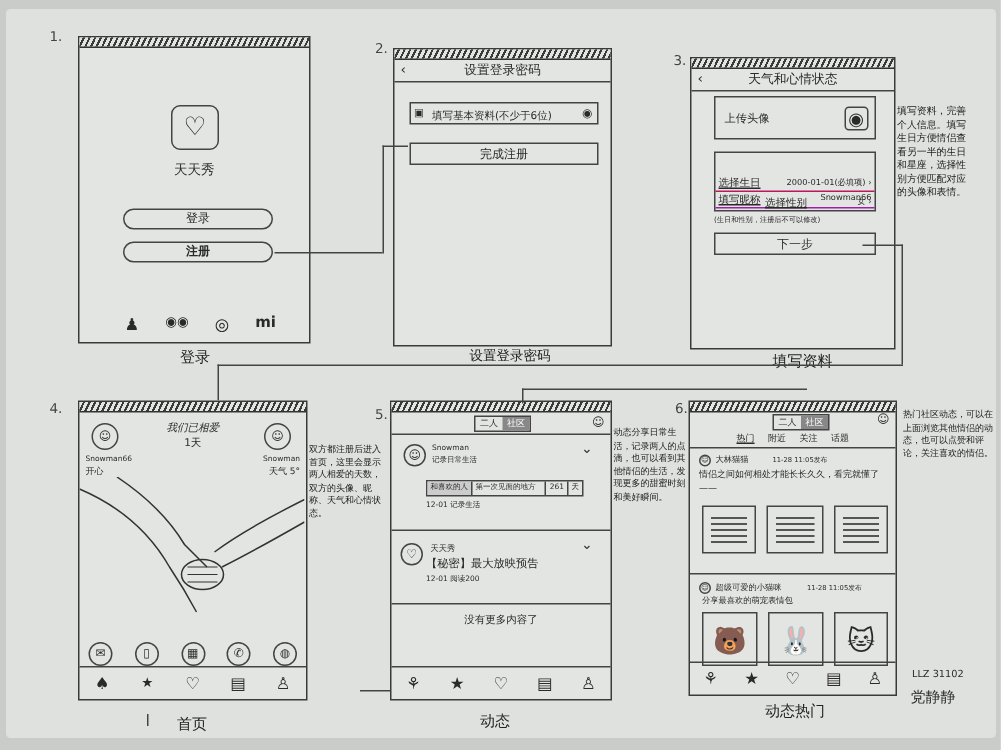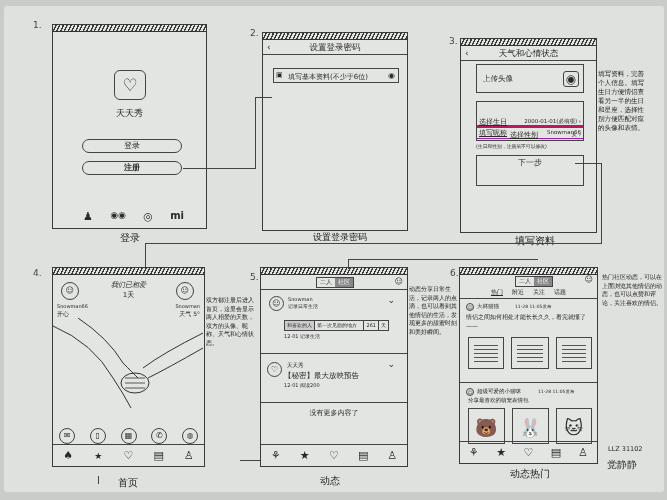--- a/index.html
+++ b/index.html
@@ -83,20 +83,23 @@
   <div class="status"></div>
   <div class="navbar">
     <span class="back">‹</span>
     <span>设置登录密码</span>
   </div>
   <div class="box" style="left:10px;top:35px;width:126px;height:15px;">
     <span class="t" style="left:2px;top:2px;font-size:7px;">▣</span>
     <span class="t" style="left:14px;top:3px;font-size:7px;">填写基本资料(不少于6位)</span>
     <span class="t" style="right:3px;top:2px;font-size:8px;">◉</span>
   </div>
+  <div class="box" style="left:10px;top:62px;width:126px;height:15px;text-align:center;font-size:8px;line-height:13px;">
+    <span>完成注册</span>
+  </div>
 </div>
 <div class="caption" style="left:300px;top:231px;width:80px;font-size:9px;">设置登录密码</div>
 <div class="line" style="left:255px;top:97px;width:1px;height:72px;"></div>
 <div class="line" style="left:255px;top:97px;width:17px;height:1px;"></div>
 
 <div class="num" style="left:449px;top:36px">3.</div>
 <div class="phone" style="left:460px;top:38px;width:137px;height:195px;">
   <div class="status"></div>
   <div class="navbar">
     <span class="back">‹</span>
@@ -104,31 +107,31 @@
   </div>
   <div class="box" style="left:15px;top:25px;width:108px;height:29px;">
     <span class="t" style="left:6px;top:9px;font-size:7.5px;">上传头像</span>
     <span class="t" style="right:4px;top:6px;font-size:12px;border:1px solid #444;border-radius:3px;padding:0 2px;line-height:14px;">◉</span>
   </div>
   <div class="box" style="left:15px;top:62px;width:108px;height:40px;">
     <div style="position:absolute;left:0;right:0;top:0;height:13px;border-bottom:1px solid #a21caf;margin-top:24px;">
       <span class="t" style="left:2px;top:2px;font-size:7px;text-decoration:underline;">填写昵称</span>
       <span class="t" style="right:2px;top:3px;font-size:5.5px;">Snowman66</span>
     </div>
-    <div style="position:absolute;left:0;right:0;top:13px;height:13px;border-bottom:3px solid #be185d;">
+    <div style="position:absolute;left:0;right:0;top:13px;height:13px;border-bottom:1px solid #be185d;">
       <span class="t" style="left:2px;top:2px;font-size:7px;text-decoration:underline;">选择生日</span>
       <span class="t" style="right:2px;top:3px;font-size:5.5px;">2000-01-01(必填项) ›</span>
     </div>
     <div style="position:absolute;left:0;right:0;top:26px;height:13px;">
       <span class="t" style="left:2px;top:2px;font-size:7px;text-decoration:underline;margin-left:31px;">选择性别</span>
       <span class="t" style="right:2px;top:3px;font-size:5.5px;">女 ›</span>
     </div>
   </div>
   <div class="t" style="left:15px;top:104px;font-size:4.8px;">(生日和性别，注册后不可以修改)</div>
-  <div class="box" style="left:15px;top:116px;width:108px;height:31px;text-align:center;font-size:8px;line-height:13px;">
+  <div class="box" style="left:15px;top:116px;width:108px;height:15px;text-align:center;font-size:8px;line-height:13px;">
     <span>下一步</span>
   </div>
 </div>
 <div class="caption" style="left:505px;top:234px;width:60px;">填写资料</div>
 <div class="note" style="left:598px;top:70px;width:52px;">填写资料，完善个人信息。填写生日方便情侣查看另一半的生日和星座，选择性别方便匹配对应的头像和表情。</div>
 <div class="line" style="left:575px;top:163px;width:27px;height:1px;"></div>
 <div class="line" style="left:601px;top:163px;width:1px;height:80px;"></div>
 <div class="line" style="left:145px;top:243px;width:457px;height:1px;"></div>
 <div class="line" style="left:145px;top:243px;width:1px;height:24px;"></div>
 

